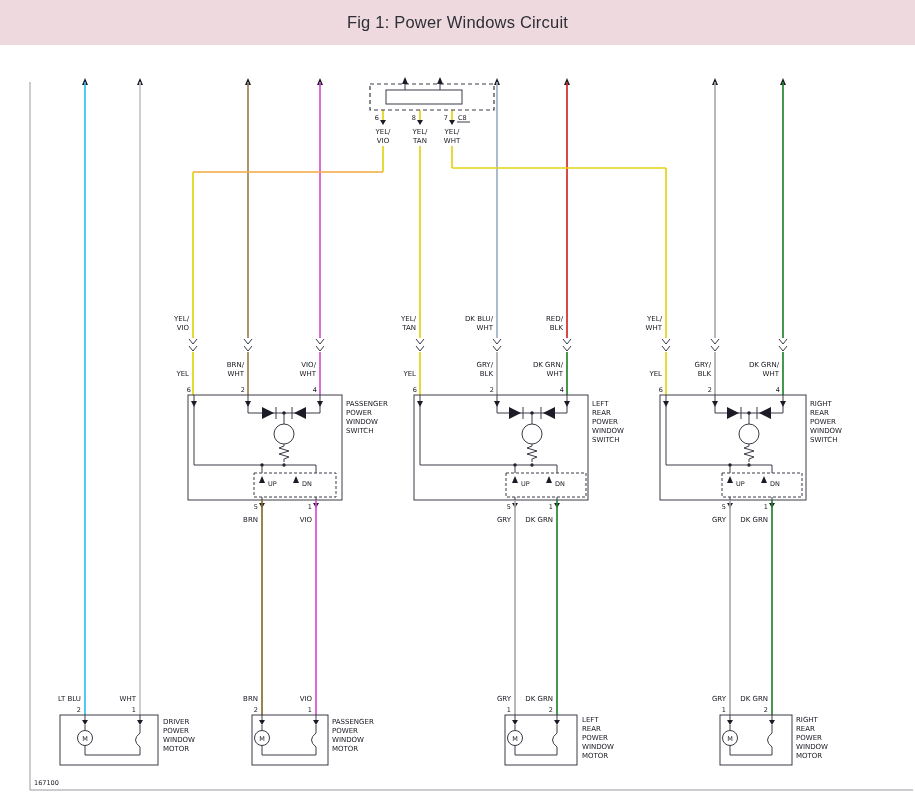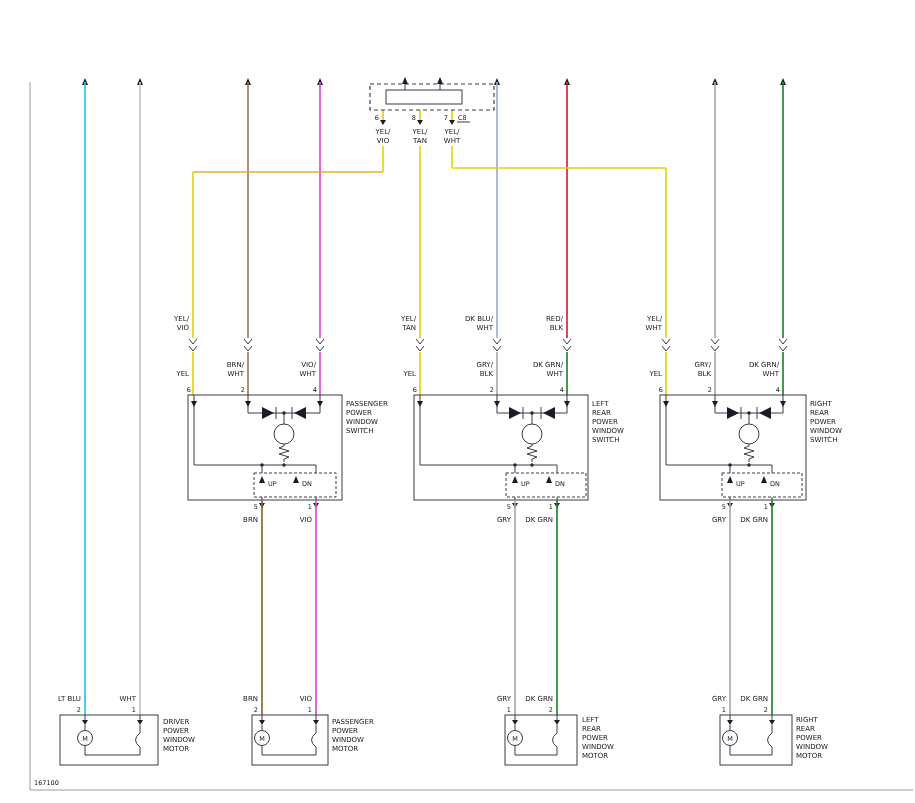--- a/index.html
+++ b/index.html
@@ -18,20 +18,23 @@
   .sdc{stroke:#3a3a46;stroke-width:1.2;fill:none;stroke-dasharray:4,3}
   .w{stroke-width:1.7;fill:none}
   .f{fill:#1c1c28;stroke:none}
   .fr{stroke:#9a9aa2;stroke-width:1}
 </style>
 </head>
 <body>
 
 <div class="stage">
 
+  <div class="header">
+    <span class="header-title">Fig 1: Power Windows Circuit</span>
+  </div>
 
   <svg width="915" height="758" viewBox="0 0 915 758">
 
     <line class="fr" x1="30" y1="37" x2="30" y2="745"></line>
     <line class="fr" x1="30" y1="745" x2="913" y2="745"></line>
     <text class="tt" x="34" y="740">167100</text>
 
     <polygon class="f" points="82,40 88,40 85,33"></polygon>
     <line class="w" x1="85" y1="37" x2="85" y2="670" stroke="#2fc4ee"></line>
     <polygon class="f" points="137,40 143,40 140,33"></polygon>

